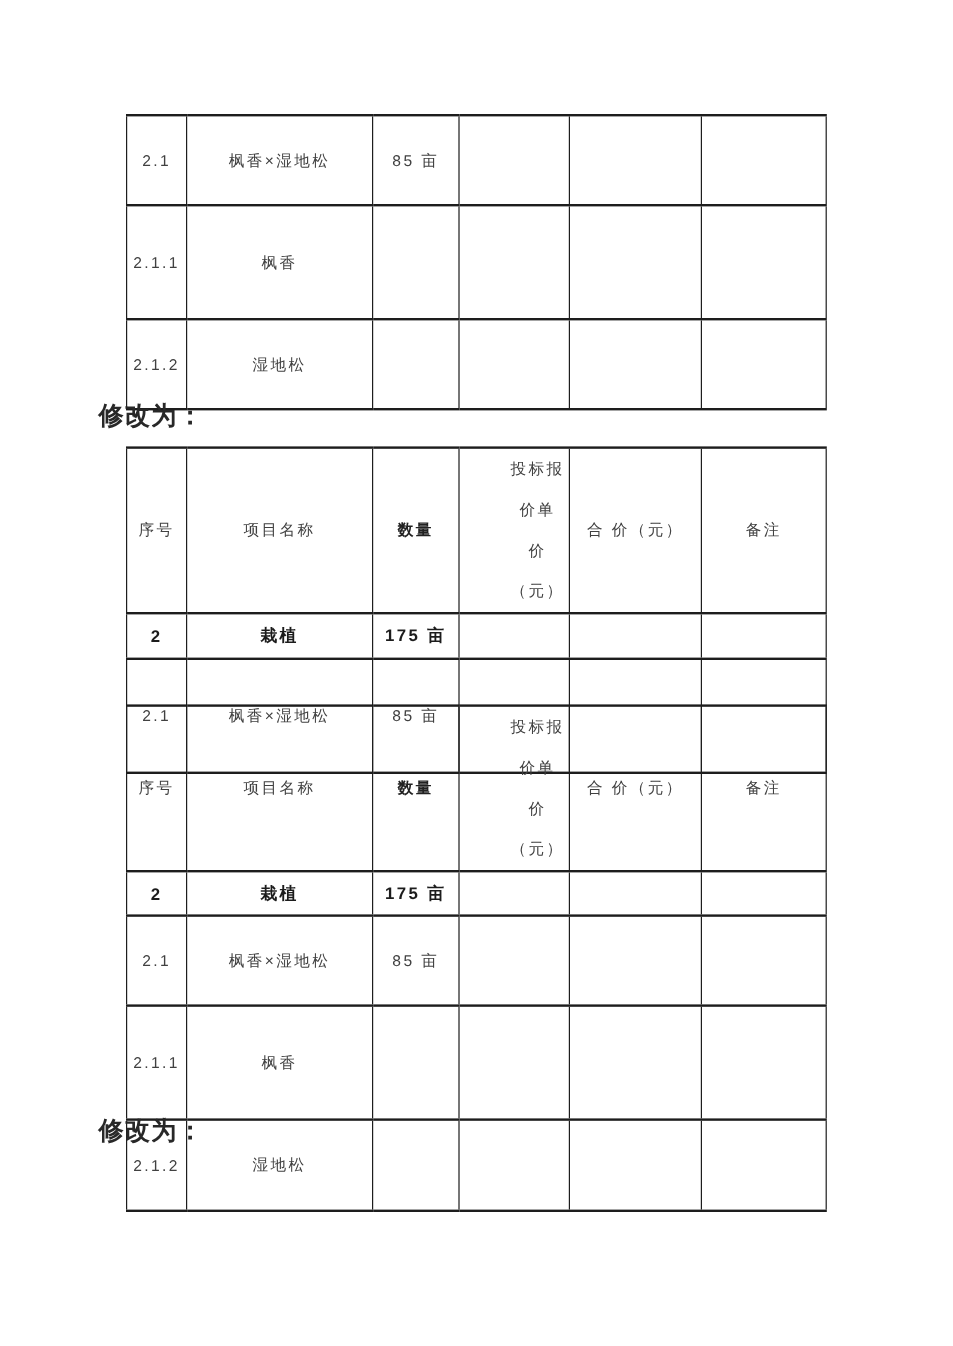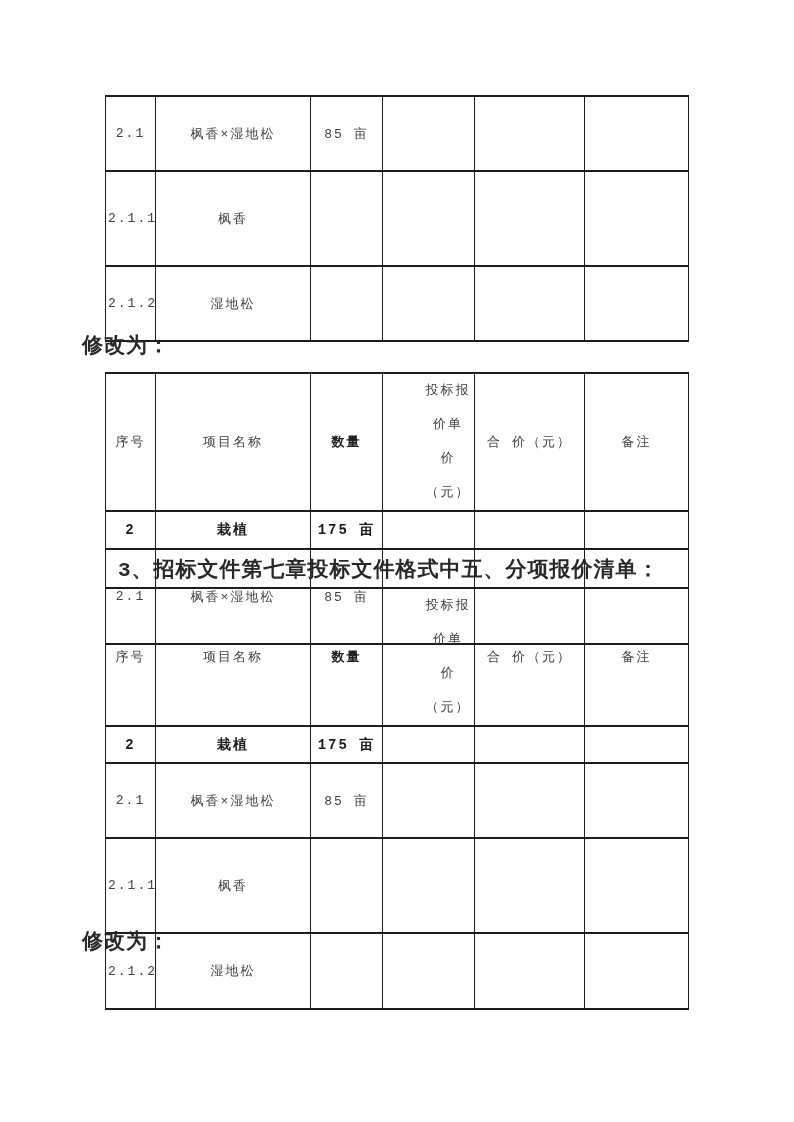--- a/index.html
+++ b/index.html
@@ -5,21 +5,21 @@
   html, body {
     margin: 0;
     padding: 0;
     background: #ffffff;
   }
   .page {
     position: relative;
     width: 794px;
     height: 1122px;
     background: #ffffff;
-    font-family: Liberation Mono, monospace;
+    font-family: Liberation Sans, sans-serif;
     color: #414141;
     overflow: hidden;
   }
   table.doc-table {
     position: absolute;
     border-collapse: collapse;
     table-layout: fixed;
     left: 105px;
     width: 583px;
   }
@@ -144,21 +144,20 @@
       <td>2.1</td>
       <td>枫香×湿地松</td>
       <td>85 亩</td>
       <td></td>
       <td></td>
       <td></td>
     </tr>
   </tbody>
     </table>
 
-  <div class="doc-label" style="left:118px; top:557px;">3、招标文件第七章投标文件格式中五、分项报价清单：</div>
 
   <table class="doc-table" style="top:587px;">
     <colgroup>
       <col style="width:50px">
         <col style="width:155px">
         <col style="width:72px">
       <col style="width:92px">
         <col style="width:110px">
         <col style="width:104px">
     </colgroup>

